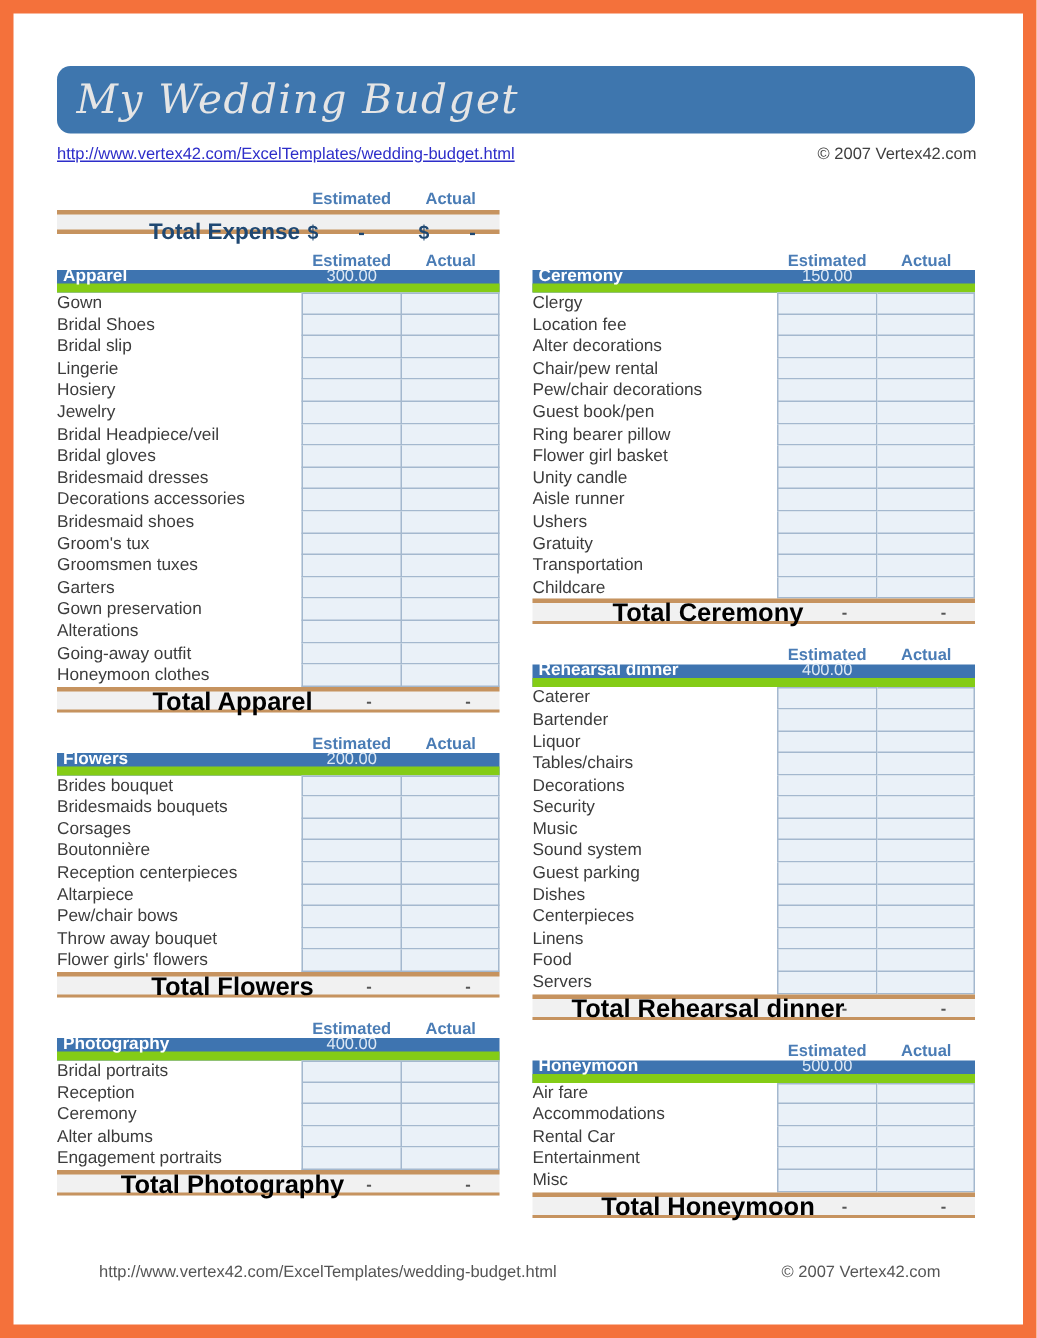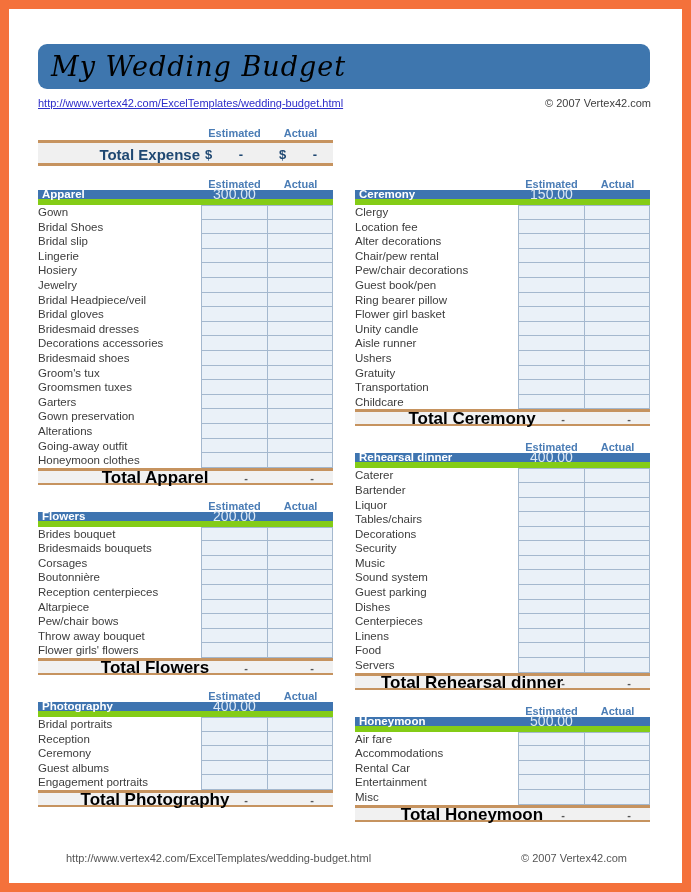--- a/index.html
+++ b/index.html
@@ -23,41 +23,41 @@
     position:absolute;inset:0;box-sizing:border-box;
     border:9px solid var(--frame-orange);background:#fff;
   }
   
   .title-bar{
     margin:35px 32px 0 29px;height:45px;background:var(--header-blue);
     border-radius:9px;display:flex;align-items:center;
   }
   .title{
     font-family:"DejaVu Serif", serif;font-style:italic;
-    font-size:27px;color:#000000;padding-left:13px;letter-spacing:1px;
+    font-size:27px;color:#e5e5e5;padding-left:13px;letter-spacing:1px;
   }
   
   .top-links{
     display:flex;justify-content:space-between;align-items:flex-start;
     margin:8px 31px 0 29px;font-size:11px;height:13px;
   }
   .link{color:var(--link-blue);text-decoration:underline;cursor:pointer;}
   .copy{color:#3E3E3E;}
   
   .col-labels{
     display:flex;height:12px;line-height:12px;
     font-size:11px;font-weight:bold;color:var(--label-blue);
   }
   .col-labels .sp{width:163px;}
   .cl.est{width:67px;text-align:center;}
   .cl.act{width:65px;text-align:center;}
   
   .total-block{margin:17px 0 0 29px;width:295px;}
   .total-expense-row{
-    position:relative;margin-top:1px;height:26px;box-sizing:border-box;
+    position:relative;margin-top:1px;height:16px;box-sizing:border-box;
     background:#F0F0F0;border-top:3px solid var(--tan-border);
     border-bottom:3px solid var(--tan-border);
   }
   .te-label{position:absolute;left:0;top:3px;width:162px;text-align:right;
     font-size:15px;font-weight:bold;color:var(--navy-text);}
   .te-cur{position:absolute;top:4px;width:14px;font-size:13px;font-weight:bold;color:var(--navy-text);}
   .c1{left:167px;} .c2{left:241px;}
   .te-val{position:absolute;top:4px;width:44px;text-align:center;font-size:13px;
     font-weight:bold;color:var(--navy-text);}
   .v1{left:181px;} .v2{left:255px;}
@@ -66,21 +66,21 @@
   .col{width:295px;}
   .section{margin-top:15px;}
   .section:first-child{margin-top:0;}
   
   .bar{
     height:15px;box-sizing:border-box;background:var(--section-blue);
     border-bottom:6px solid #84cc16;display:flex;align-items:center;color:#fff;
   }
   .bar-name{width:163px;padding-left:4px;box-sizing:border-box;
     font-weight:bold;font-size:11.5px;line-height:13px;white-space:nowrap;}
-  .bar-amt{width:67px;text-align:center;font-size:14px;color:#DDE8F4;line-height:13px;}
+  .bar-amt{width:67px;text-align:center;font-size:11px;color:#DDE8F4;line-height:13px;}
   
   .row{display:flex;height:14.6px;}
   .row-label{width:163px;font-size:11.5px;color:#3C3C3C;line-height:14.6px;
     white-space:nowrap;overflow:hidden;}
   .cell{box-sizing:border-box;background:var(--cell-fill);
     border:1px solid var(--cell-border);border-top:none;}
   .est-cell{width:67px;}
   .act-cell{width:65px;border-left:none;}
   .bar + .row .cell{border-top:1px solid var(--cell-border);}
   
@@ -316,21 +316,21 @@
             <span class="row-label">Reception</span>
             <span class="cell est-cell"></span>
             <span class="cell act-cell"></span>
           </div>
           <div class="row">
             <span class="row-label">Ceremony</span>
             <span class="cell est-cell"></span>
             <span class="cell act-cell"></span>
           </div>
           <div class="row">
-            <span class="row-label">Guest albums</span>
+            <span class="row-label">Alter albums</span>
             <span class="cell est-cell"></span>
             <span class="cell act-cell"></span>
           </div>
           <div class="row">
             <span class="row-label">Engagement portraits</span>
             <span class="cell est-cell"></span>
             <span class="cell act-cell"></span>
           </div>
           <div class="total-row">
             <span class="t-label">Total Photography</span>

